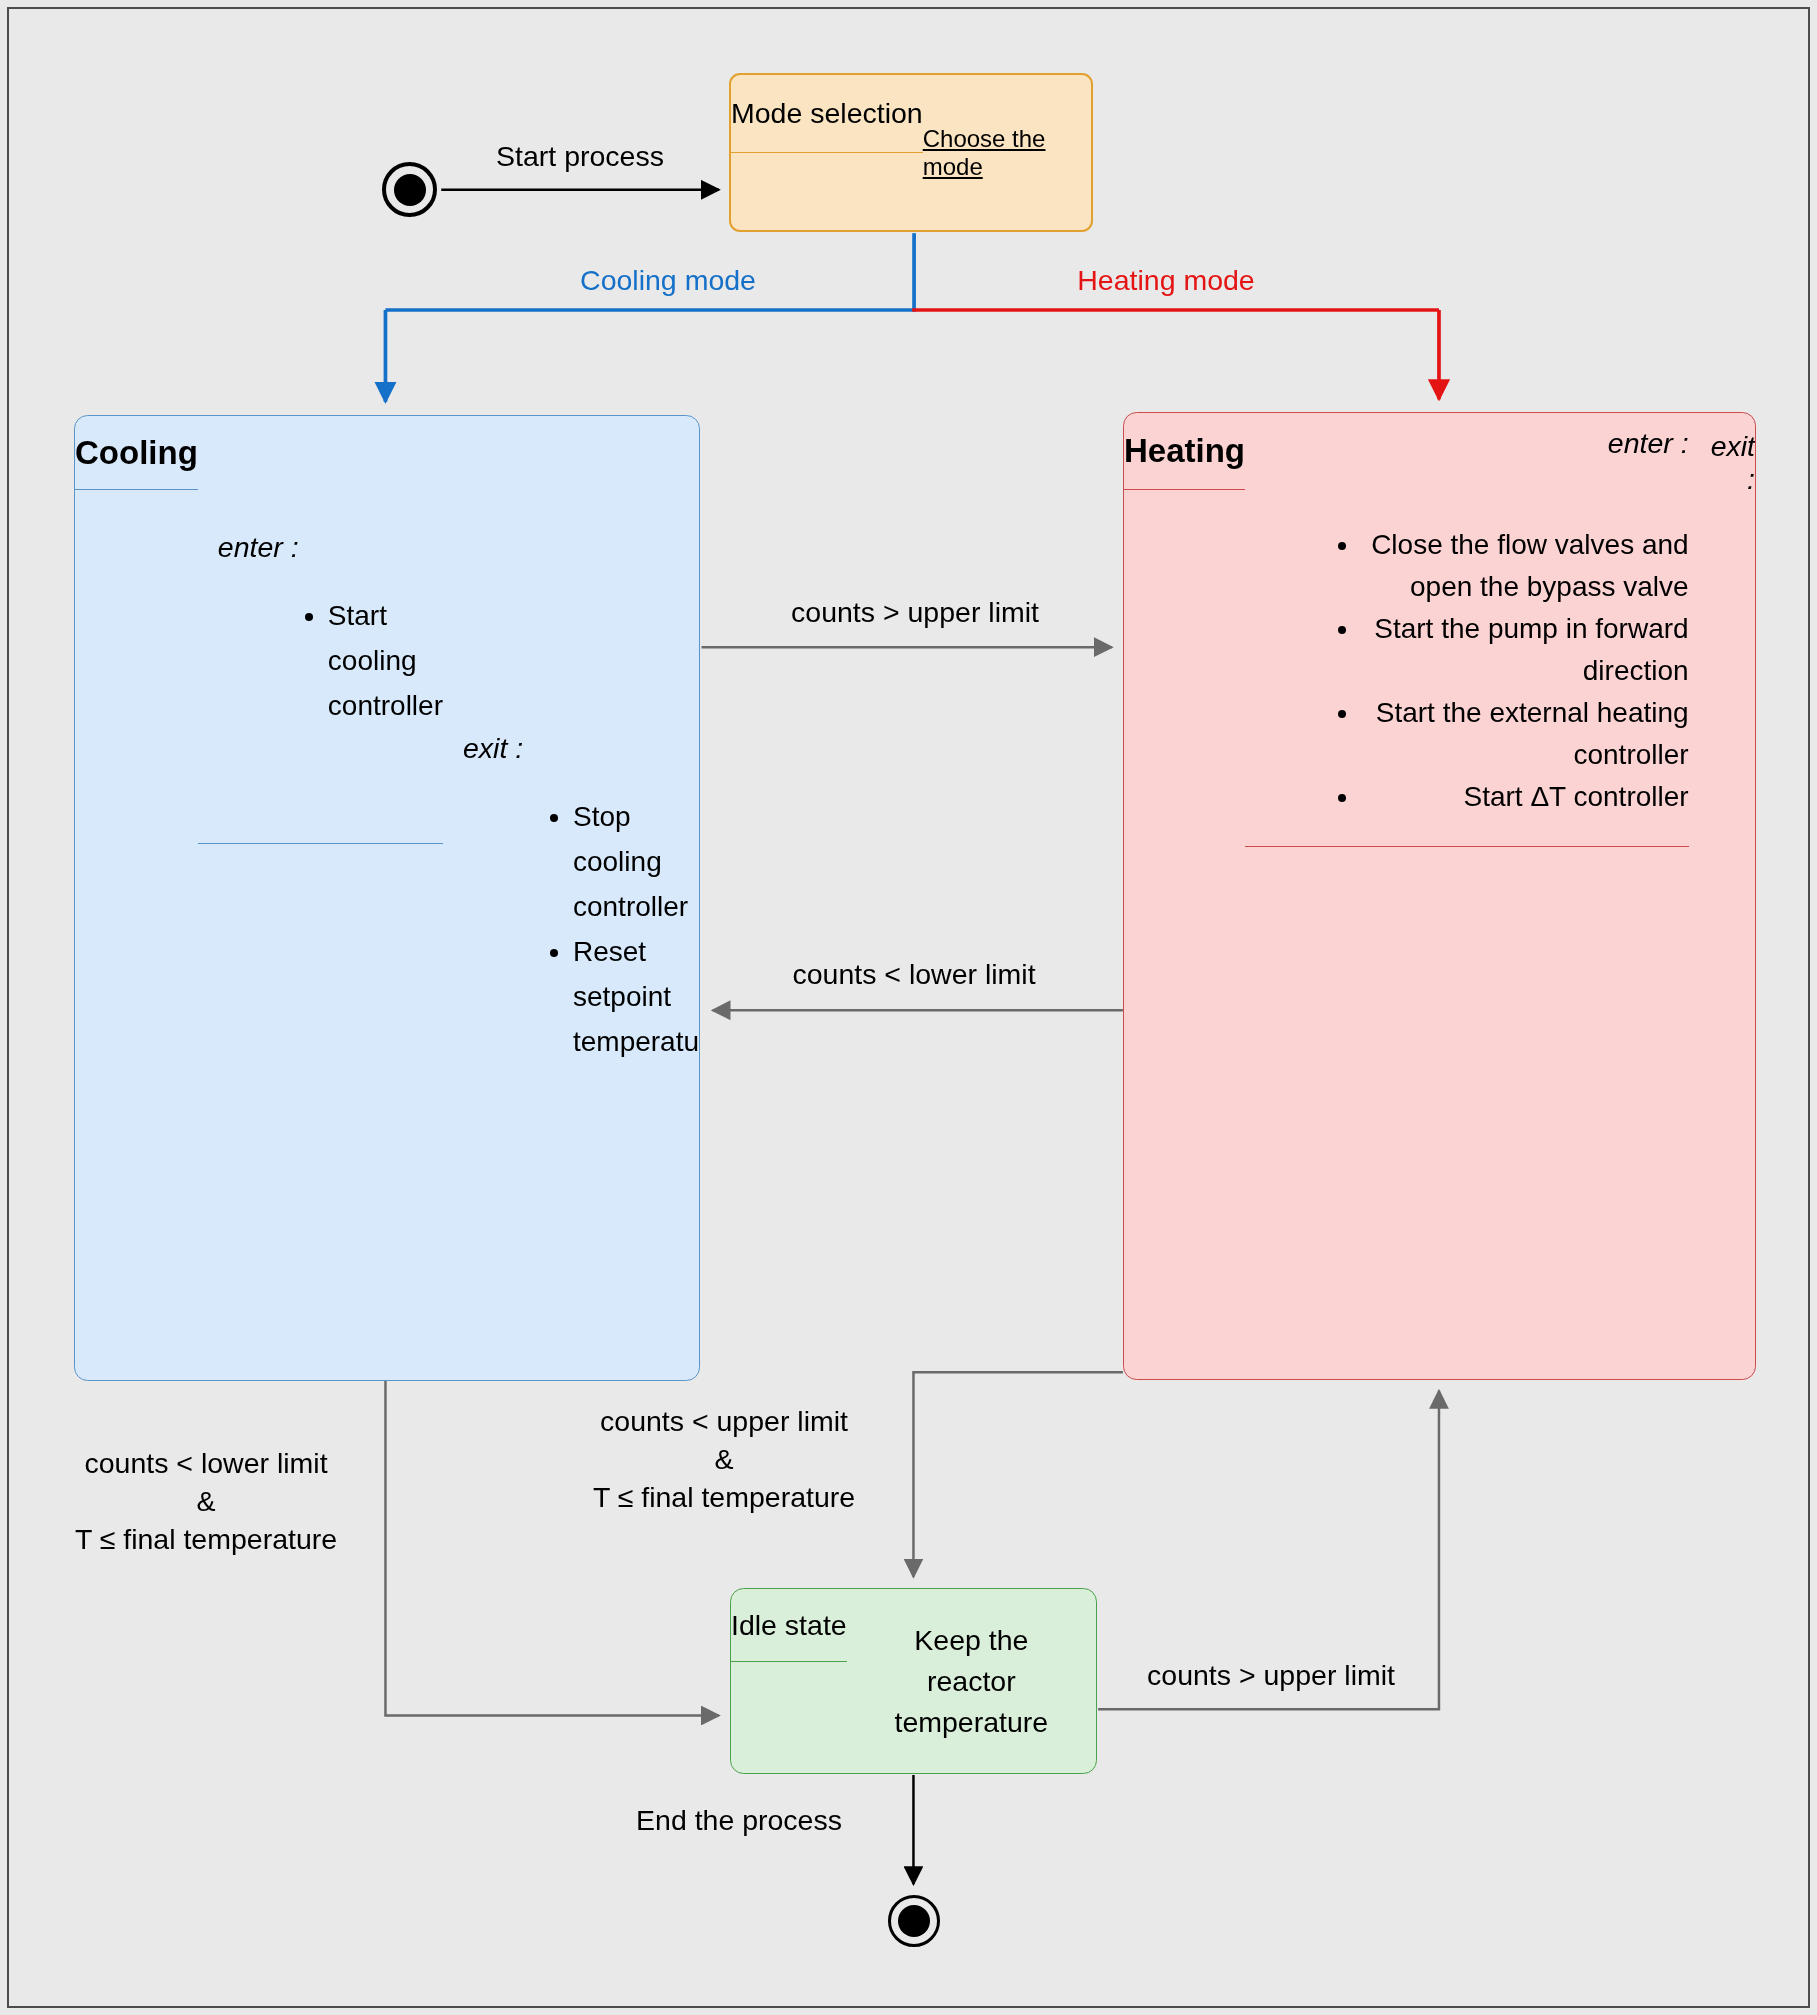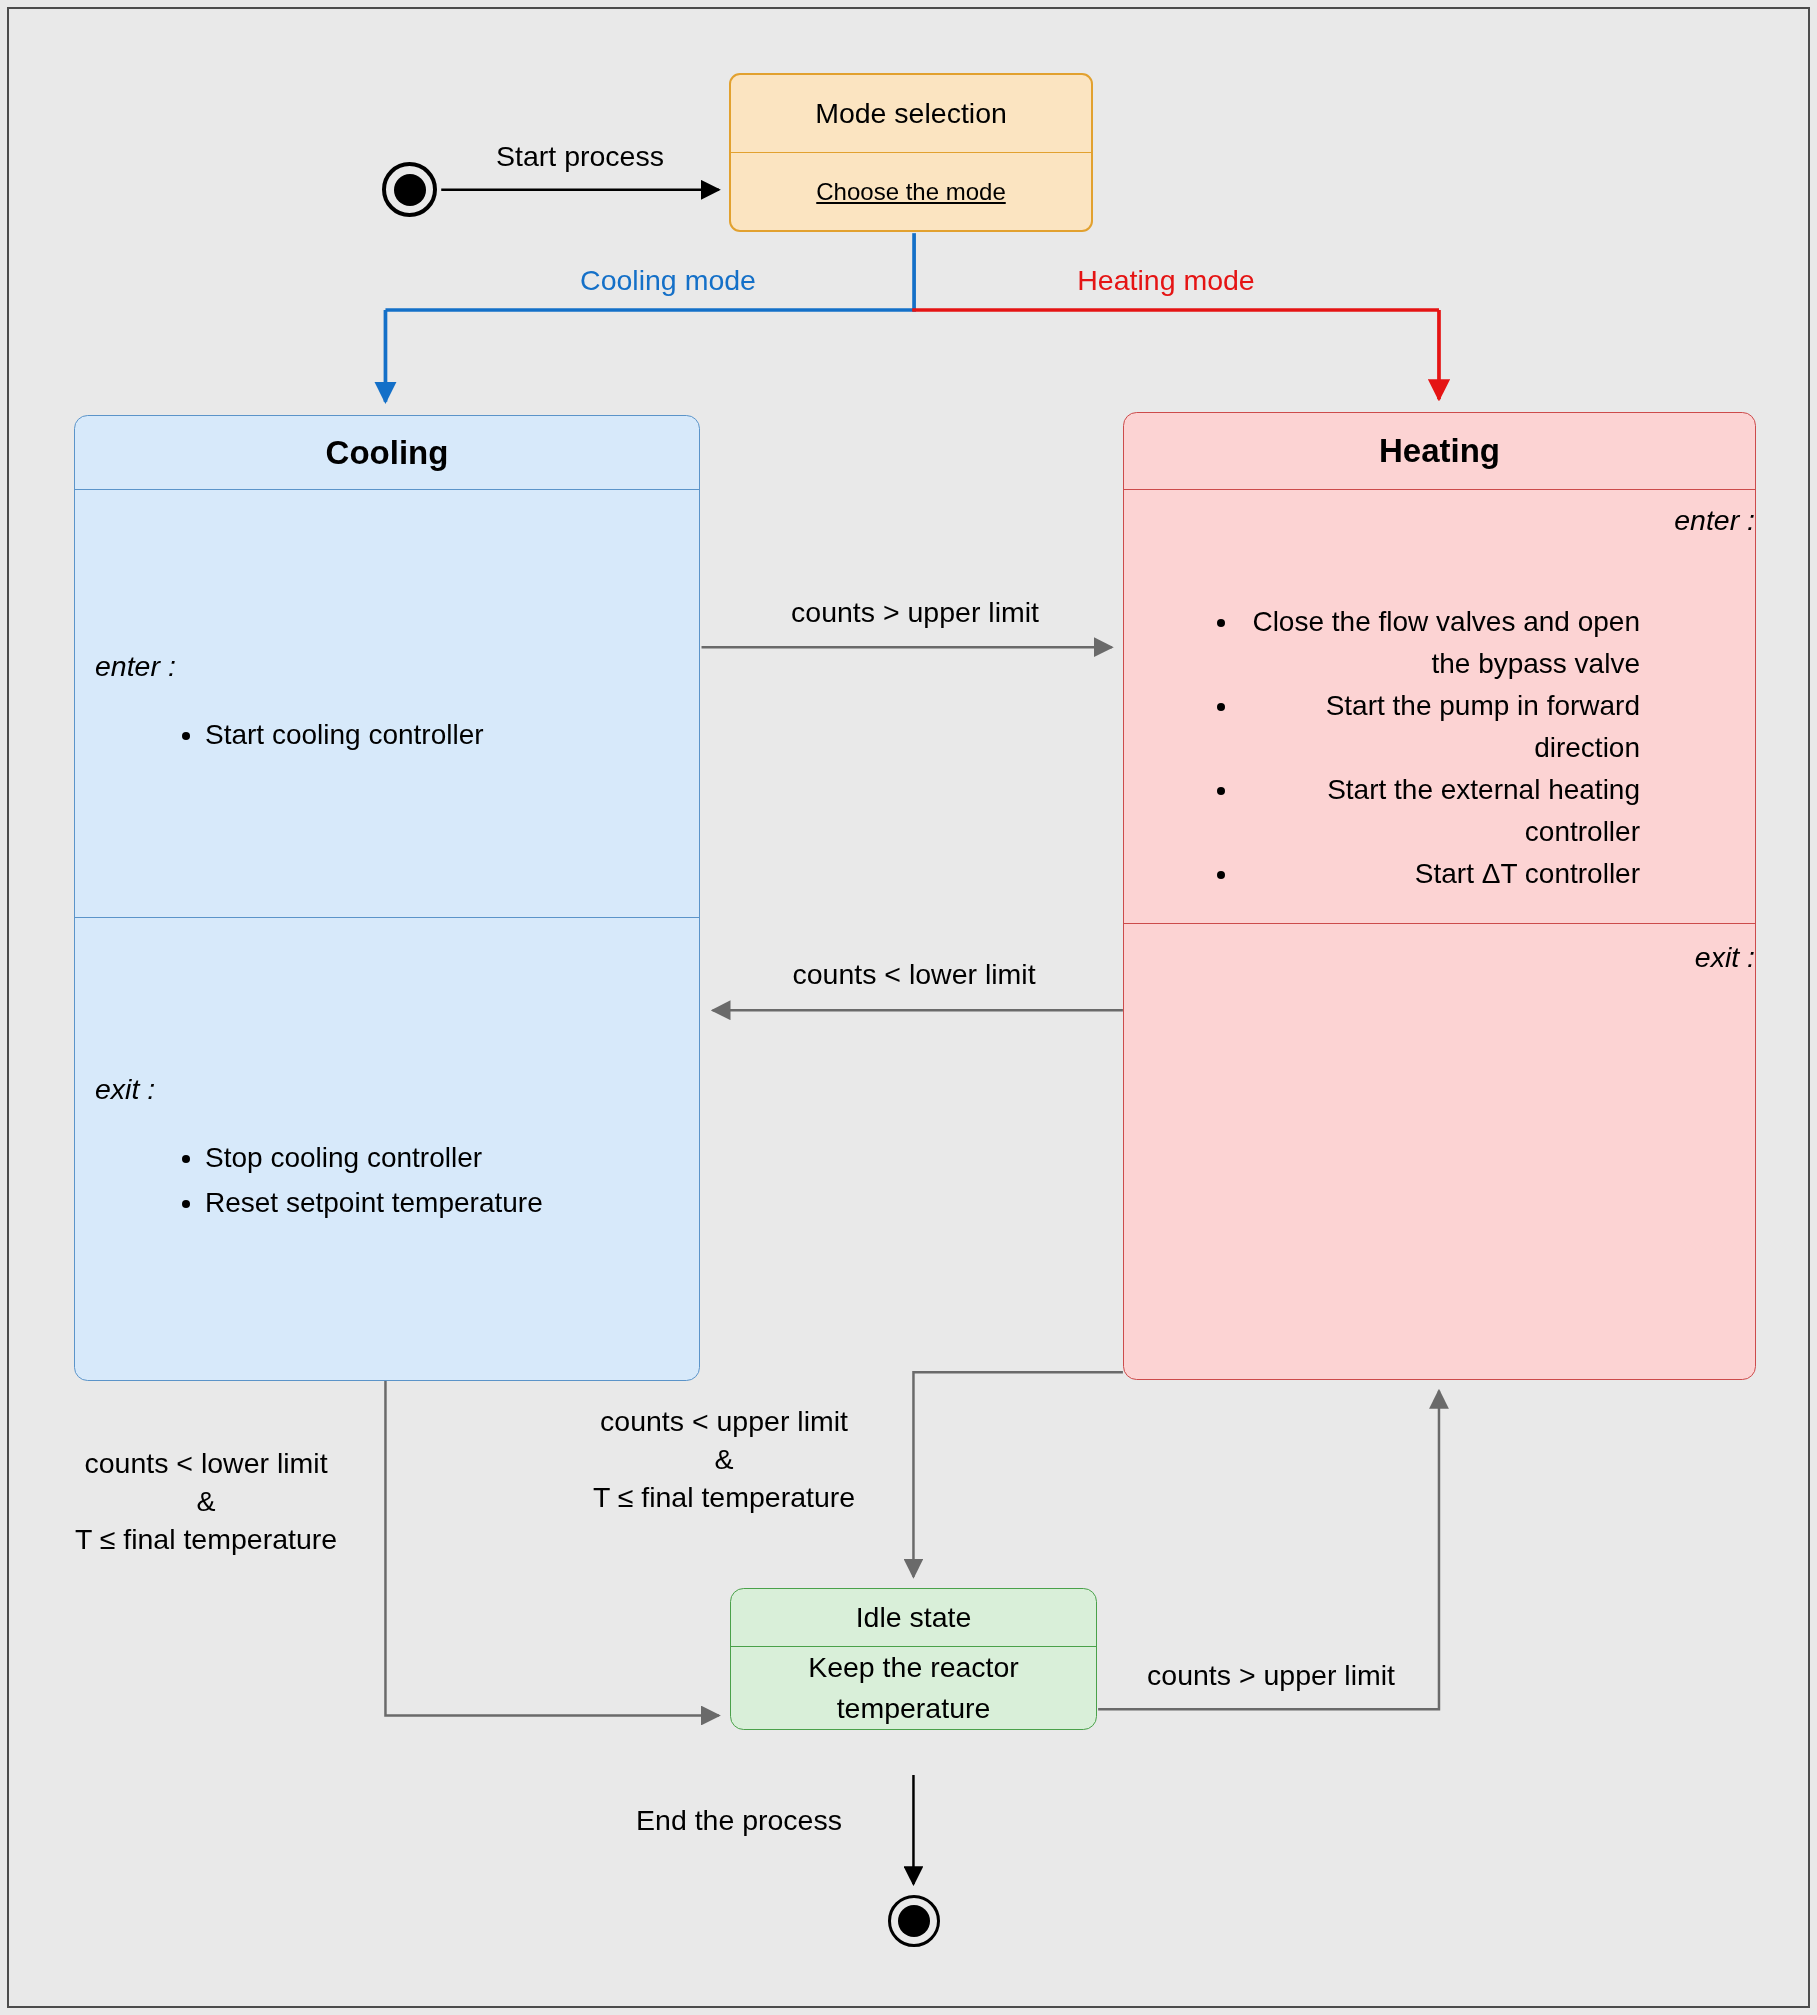--- a/index.html
+++ b/index.html
@@ -26,21 +26,21 @@
   .label { position:absolute; transform:translate(-50%,-50%); font-size:28.5px; white-space:nowrap; text-align:center; }
   .label.blue { color:var(--blue-line,#1470c8); }
   .label.red  { color:var(--red-line,#e51414); }
   .label-stack { position:absolute; transform:translate(-50%,0); text-align:center; font-size:28.5px; line-height:38px; white-space:nowrap; }
 
   .node-circle { position:absolute; border-radius:50%; }
   .ring { border:4.3px solid #000; background:var(--background,#e9e9e9);
           display:flex; align-items:center; justify-content:center; }
   .dot { width:32px; height:32px; border-radius:50%; background:#000; }
 
-  .state { position:absolute; border-radius:13.6px; border:1.9px solid; display:flex; flex-direction:column; overflow:hidden; }
+  .state { position:absolute; border-radius:13.6px; border:1.9px solid; display:flex; flex-direction:row; overflow:hidden; }
   .state .title { display:flex; align-items:center; justify-content:center; font-size:28.5px; }
   .state .title.big { font-size:33px; font-weight:bold; }
   .kw { font-style:italic; font-size:28.5px; }
   .state ul { list-style:disc; }
   .state li { font-size:28px; }
 
   .mode-state { left:729px; top:73px; width:364px; height:159px;
     background:var(--mode-fill,#fbe4c1); border-color:var(--mode-border,#e2a12f); border-width:2.5px; border-radius:11px; }
   .mode-state .title { height:78px; border-bottom:1.9px solid var(--mode-border,#e2a12f); }
   .mode-state .body { flex:1; display:flex; align-items:center; justify-content:center; font-size:24px;text-decoration:underline; }
@@ -57,21 +57,21 @@
   .heating-state { left:1123px; top:412px; width:633px; height:968px;
     background:var(--heating-fill,#fcd3d3); border-color:var(--heating-border,#cc4b4b);text-align:right; }
   .heating-state .title { height:77px; border-bottom:1.9px solid var(--heating-border,#cc4b4b); }
   .heating-state .sec-enter { height:434px; border-bottom:1.9px solid var(--heating-border,#cc4b4b);
     padding:13.6px 0 0 22px; }
   .heating-state .sec-exit { flex:1; padding:17.4px 0 0 22px; }
   .heating-state .sec-enter ul { margin:64px 0 0 0; padding-left:94px; }
   .heating-state .sec-exit ul { margin:36px 0 0 0; padding-left:94px; }
   .heating-state li { line-height:42px; max-width:400px; }
 
-  .idle-state { left:730px; top:1588px; width:367px; height:142px;
+  .idle-state { left:730px; top:1588px; width:367px; height:186px;
     background:var(--idle-fill,#d9efd9); border-color:var(--idle-border,#4aa14a); }
   .idle-state .title { height:73px; border-bottom:1.9px solid var(--idle-border,#4aa14a); }
   .idle-state .body { flex:1; display:flex; align-items:center; justify-content:center;
     text-align:center; font-size:28.5px; line-height:41px; padding:0 20px; white-space:normal; }
 </style>
 </head>
 <body>
 
 <div class="canvas">
 

